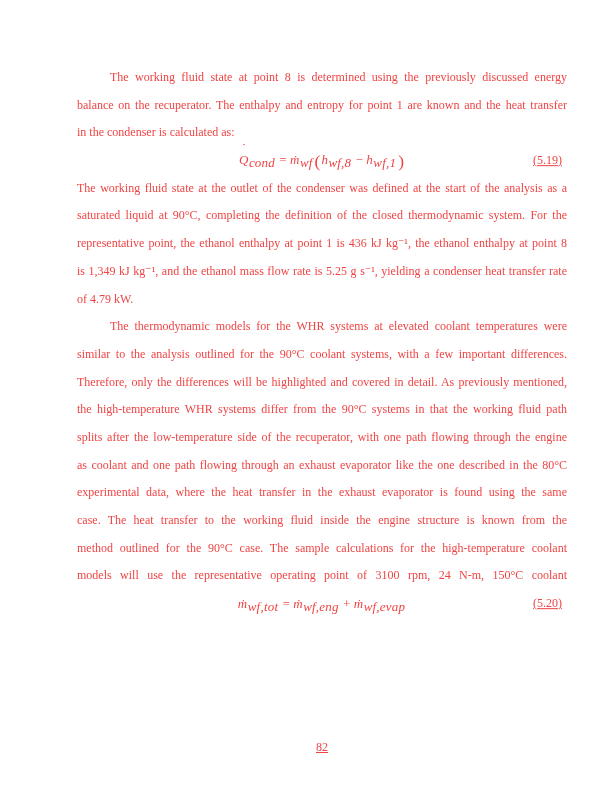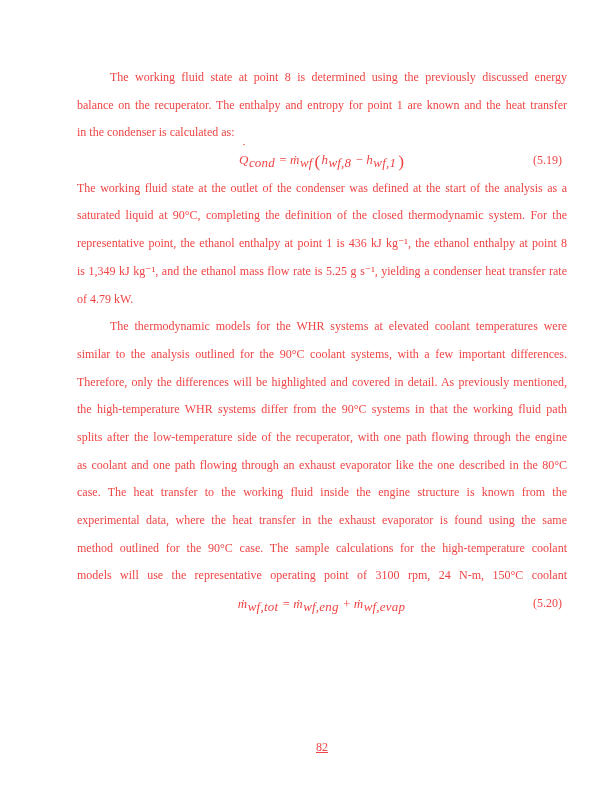--- a/index.html
+++ b/index.html
@@ -59,20 +59,21 @@
     position: relative; bottom: -3px;
     margin: 0 1px 0 0.5px;
     letter-spacing: 0.2px;
   }
   .seg-op   { font-style: normal; font-size: 12.5px; padding: 0 3.5px; }
   .seg-paren{ font-style: normal; font-size: 17.5px; vertical-align: -3px; padding: 0 1px; }
   .eq-num {
     position: absolute;
     right: 5px; top: 50%; transform: translateY(-50%);
     font-size: 12px;
+    text-decoration: underline;
   }
   .page-number {
     position: absolute;
     left: 61px; top: 740px; width: 490px;
     text-align: center;
     font-size: 12px;
     line-height: 14px;
     text-decoration: underline;
   }
 </style>
@@ -101,22 +102,22 @@
         <div class="line last">of 4.79 kW.</div>
       </div>
 
     <div class="para indent">
         <div class="line">The thermodynamic models for the WHR systems at elevated coolant temperatures were</div>
         <div class="line">similar to the analysis outlined for the 90°C coolant systems, with a few important differences.</div>
         <div class="line">Therefore, only the differences will be highlighted and covered in detail. As previously mentioned,</div>
         <div class="line">the high-temperature WHR systems differ from the 90°C systems in that the working fluid path</div>
         <div class="line">splits after the low-temperature side of the recuperator, with one path flowing through the engine</div>
         <div class="line">as coolant and one path flowing through an exhaust evaporator like the one described in the 80°C</div>
+        <div class="line">experimental data, where the heat transfer in the exhaust evaporator is found using the same</div>
         <div class="line">case. The heat transfer to the working fluid inside the engine structure is known from the</div>
-        <div class="line">experimental data, where the heat transfer in the exhaust evaporator is found using the same</div>
         <div class="line">method outlined for the 90°C case. The sample calculations for the high-temperature coolant</div>
         <div class="line">models will use the representative operating point of 3100 rpm, 24 N-m, 150°C coolant</div>
       </div>
 
     <div class="eq-row">
       <span class="equation"><span class="seg-var">ṁ</span><span class="seg-sub">wf,tot</span><span class="seg-op">=</span><span class="seg-var">ṁ</span><span class="seg-sub">wf,eng</span><span class="seg-op">+</span><span class="seg-var">ṁ</span><span class="seg-sub">wf,evap</span></span>
       <span class="eq-num">(5.20)</span>
     </div>
 
   </div>

